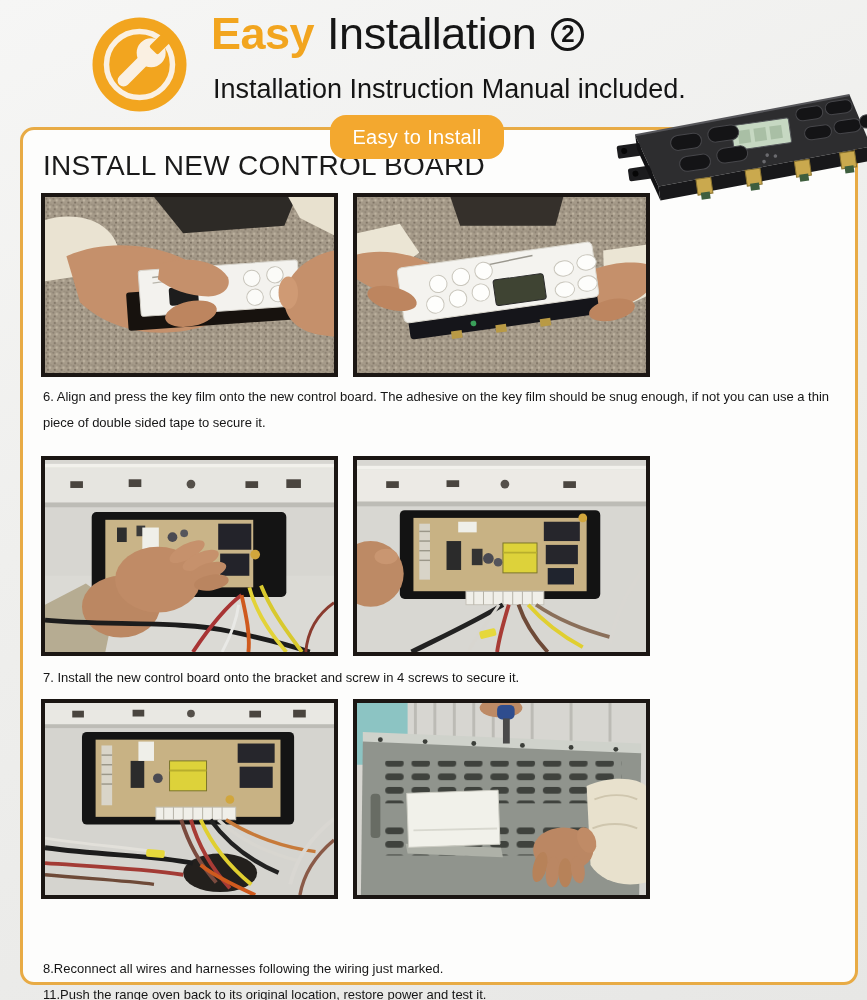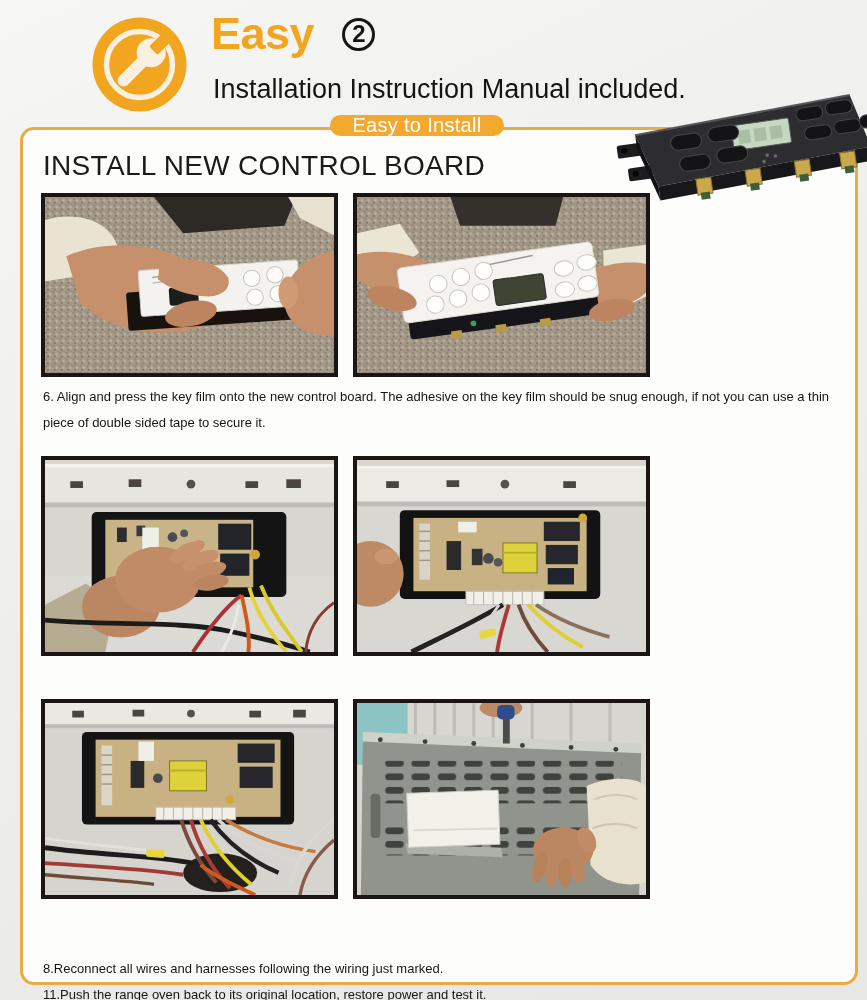--- a/index.html
+++ b/index.html
@@ -19,21 +19,21 @@
   
   .badge-icon{position:absolute;left:91px;top:15px;width:97px;height:99px;z-index:2;}
   .title{position:absolute;left:211px;top:8px;margin:0;font-size:45px;font-weight:400;
          letter-spacing:-0.5px;display:flex;align-items:center;white-space:nowrap;z-index:2;}
   .title-accent{color:var(--accent);font-weight:700;margin-right:13px;}
   .title-rest{color:#161616;}
   .step-circle{display:inline-flex;align-items:center;justify-content:center;
     width:33px;height:33px;border:3px solid #161616;border-radius:50%;
     font-size:24px;font-weight:700;margin-left:15px;line-height:1;}
   .subtitle{position:absolute;left:213px;top:74px;margin:0;font-size:27px;color:#151515;z-index:2;text-align:center;}
-  .pill{position:absolute;left:330px;top:115px;width:174px;height:21px;z-index:5;
+  .pill{position:absolute;left:330px;top:115px;width:174px;height:44px;z-index:5;
     background:var(--pill-bg);border-radius:16px;color:#fff;font-size:20px;
     display:flex;align-items:center;justify-content:center;letter-spacing:0.3px;}
   
   .card{position:absolute;left:20px;top:127px;width:838px;height:858px;z-index:1;
     background:#fdfdfc;border:3px solid var(--card-border);border-radius:14px;}
   .section-heading{position:absolute;left:43px;top:150px;margin:0;z-index:3;
     font-size:28px;font-weight:500;letter-spacing:0.3px;color:#1a1a1a;}
   
   .photo{position:absolute;margin:0;padding:0;border:4px solid #1b1613;background:#9a9186;z-index:3;overflow:hidden;}
   .photo svg{display:block;width:100%;height:100%;}
@@ -81,20 +81,21 @@
       <circle cx="48.5" cy="49.5" r="33" fill="none" stroke="#FAF0E2" stroke-width="5.5"></circle>
       <g transform="rotate(45 48.5 49.5)">
         <rect x="42.5" y="40" width="12" height="38" rx="6" fill="#FAF0E2"></rect>
         <circle cx="48.5" cy="33" r="14.5" fill="#FAF0E2"></circle>
         <rect x="42.5" y="12" width="12" height="18" rx="2" fill="#F2A51F"></rect>
       </g>
     </svg>
   </div>
   <h1 class="title">
     <span class="title-accent">Easy</span>
+    <span class="title-rest">Installation</span>
     <span class="step-circle">2</span>
   </h1>
   <p class="subtitle">Installation Instruction Manual included.</p>
   <div class="pill">Easy to Install</div>
 
   <section class="card"></section>
 
   <h2 class="section-heading">INSTALL NEW CONTROL BOARD</h2>
 
   <figure class="photo" id="photo1" aria-label="Hands pressing the key film onto the new control board">
@@ -240,20 +241,21 @@
       <path d="M156,150 C150,170 146,184 144,199" fill="none" stroke="#a83b35" stroke-width="4"></path>
       <path d="M166,150 C172,168 182,184 196,199" fill="none" stroke="#6e4a38" stroke-width="4"></path>
       <path d="M176,150 C190,166 210,182 232,194" fill="none" stroke="#e0cf30" stroke-width="4"></path>
       <path d="M184,150 C204,164 232,176 262,184" fill="none" stroke="#8a6f5a" stroke-width="4"></path>
       <path d="M146,150 C134,168 122,184 114,199" fill="none" stroke="#d8d6d0" stroke-width="3"></path>
       <path d="M297,110 C278,134 266,160 260,190" fill="none" stroke="#d9d7d2" stroke-width="4"></path>
       <rect x="126" y="176" width="17" height="8" rx="2" fill="#e6d83c" transform="rotate(-14 134 180)"></rect>
     </svg>
   </figure>
 
+  <p class="step" id="step7">7. Install the new control board onto the bracket and screw in 4 screws to secure it.</p>
 
   <figure class="photo" id="photo5" aria-label="All wires and harnesses reconnected to the board">
     <svg viewBox="0 0 297 199" preserveAspectRatio="none">
       <rect width="297" height="199" fill="#d5d4cf"></rect>
       <rect x="0" y="0" width="297" height="24" fill="#e9e8e3"></rect>
       <rect x="0" y="22" width="297" height="4" fill="#bdbcb6"></rect>
       <rect x="28" y="8" width="12" height="7" fill="#4a453f"></rect>
       <rect x="90" y="7" width="12" height="7" fill="#4a453f"></rect>
       <circle cx="150" cy="11" r="4" fill="#55504a"></circle>
       <rect x="210" y="8" width="12" height="7" fill="#4a453f"></rect>

